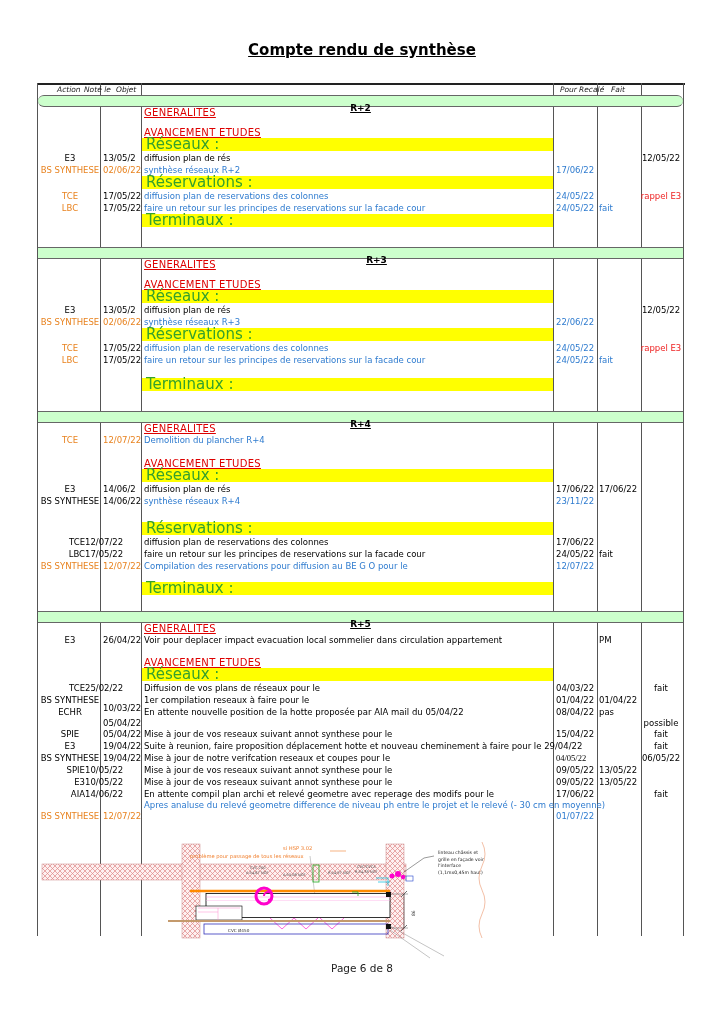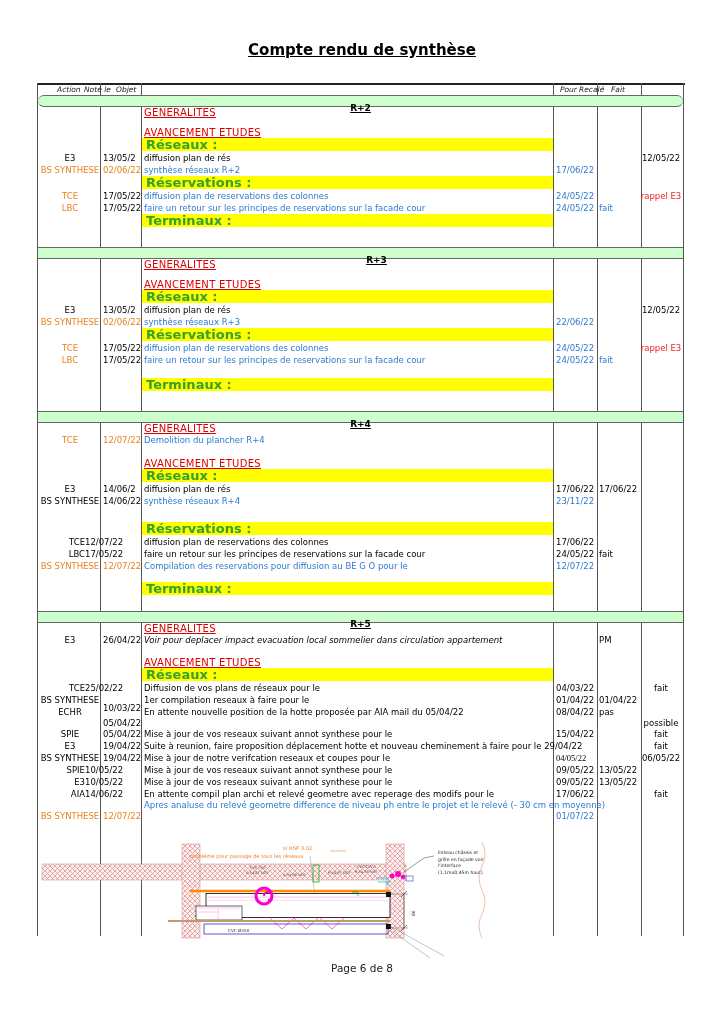--- a/index.html
+++ b/index.html
@@ -14,21 +14,21 @@
   .hcell{font-size:7.5px;font-style:italic;color:#222;top:85px;}
   .cell{font-size:8.5px;color:#000;}
   .acenter{left:38px;width:64px;text-align:center;}
   .aright{left:38px;width:47px;text-align:right;}
   .fcenter{left:635px;width:52px;text-align:center;}
   .redhead{font-size:10px;color:#dd0000;text-decoration:underline;letter-spacing:0.3px;line-height:11px;}
   .sectionband{left:38px;width:645px;height:12px;background:#ccffcc;border-top:1px solid #666;
                border-bottom:1px solid #666;text-align:center;box-sizing:border-box;}
   .sectionband span{font-size:9px;font-weight:bold;text-decoration:underline;line-height:10px;}
   .yellowband{left:142px;width:411px;height:13px;background:#ffff00;}
-  .catlabel{font-size:13px;font-weight:bold;color:#35a12c;line-height:13px;}
+  .catlabel{font-size:15px;font-weight:normal;color:#35a12c;line-height:13px;}
   svg text{font-family:"DejaVu Sans", sans-serif;}
   .torange{fill:#f08030;font-size:5.2px;}
   .tcad{fill:#555;font-size:3.6px;}
   .tblk{fill:#222;font-size:4.6px;}
 </style>
 </head>
 <body>
 
 <div id="page">
 
@@ -138,21 +138,21 @@
       <div class="abs cell acenter" style="top: 560px; line-height: 12px; color: rgb(232, 130, 30);">BS SYNTHESE</div>
       <div class="abs cell" style="left: 103px; top: 560px; line-height: 12px; color: rgb(232, 130, 30);">12/07/22</div>
       <div class="abs cell" style="left: 144px; top: 560px; line-height: 12px; color: rgb(46, 123, 207);">Compilation des reservations pour diffusion au BE G O pour le</div>
       <div class="abs cell" style="left: 556px; top: 560px; line-height: 12px; color: rgb(46, 123, 207);">12/07/22</div>
       <div class="abs yellowband" style="top: 582px;"></div>
       <div class="abs catlabel" style="left: 146px; top: 582px;">Terminaux :</div>
       <div class="abs sectionband" style="top: 611px;"><span>R+5</span></div>
       <div class="abs redhead" style="left: 144px; top: 623px;">GENERALITES</div>
       <div class="abs cell acenter" style="top: 634px; line-height: 12px;">E3</div>
       <div class="abs cell" style="left: 103px; top: 634px; line-height: 12px;">26/04/22</div>
-      <div class="abs cell" style="left: 144px; top: 634px; line-height: 12px; font-style: italic;">Voir pour deplacer impact evacuation local sommelier dans circulation appartement</div>
+      <div class="abs cell" style="left: 144px; top: 634px; line-height: 12px;">Voir pour deplacer impact evacuation local sommelier dans circulation appartement</div>
       <div class="abs cell" style="left: 599px; top: 634px; line-height: 12px;">PM</div>
       <div class="abs redhead" style="left: 144px; top: 657px;">AVANCEMENT ETUDES</div>
       <div class="abs yellowband" style="top: 668px;"></div>
       <div class="abs catlabel" style="left: 146px; top: 668px;">Réseaux :</div>
       <div class="abs cell aright" style="top: 682px; line-height: 12px;">TCE</div>
       <div class="abs cell" style="left: 85px; top: 682px; line-height: 12px;">25/02/22</div>
       <div class="abs cell" style="left: 144px; top: 682px; line-height: 12px;">Diffusion de vos plans de réseaux pour le</div>
       <div class="abs cell" style="left: 556px; top: 682px; line-height: 12px;">04/03/22</div>
       <div class="abs cell fcenter" style="top: 682px; line-height: 12px;">fait</div>
       <div class="abs cell acenter" style="top: 694px; line-height: 12px;">BS SYNTHESE</div>

